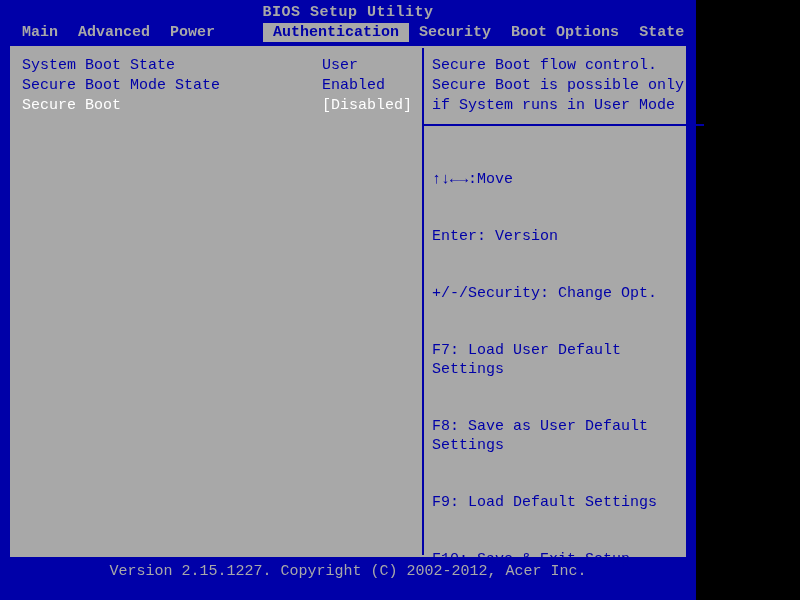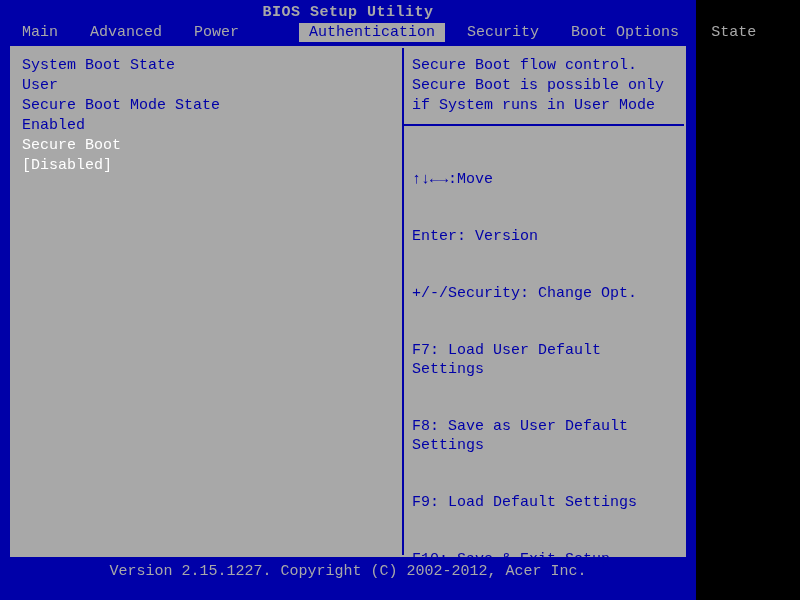--- a/index.html
+++ b/index.html
@@ -19,22 +19,23 @@
   .title {
     text-align: center;
     color: #a8a8a8;
     padding: 4px 0 2px 0;
     font-weight: bold;
     letter-spacing: 0.5px;
   }
   .tabs {
     display: flex;
     padding: 0 12px 4px 12px;
-    gap: 12px;
+    gap: 0;
     color: #a8a8a8;
+    font-weight: bold;
   }
   .tab {
     padding: 1px 10px;
     cursor: pointer;
     white-space: pre;
   }
   .tab.active {
     background: #a8a8a8;
     color: #0000a8;
     margin-left: 38px;
@@ -54,21 +55,20 @@
     display: flex; flex-direction: column;
   }
   .right-panel {
     flex: 0 0 280px;
     display: flex; flex-direction: column;
     padding: 8px 8px;
   }
   .setting-row {
     display: flex;
     line-height: 20px;
-    flex-direction: column;
   }
   .setting-label {
     color: #0000a8;
     width: 300px;
     white-space: pre;
   }
   .setting-value {
     color: #0000a8;
     white-space: pre;
   }

